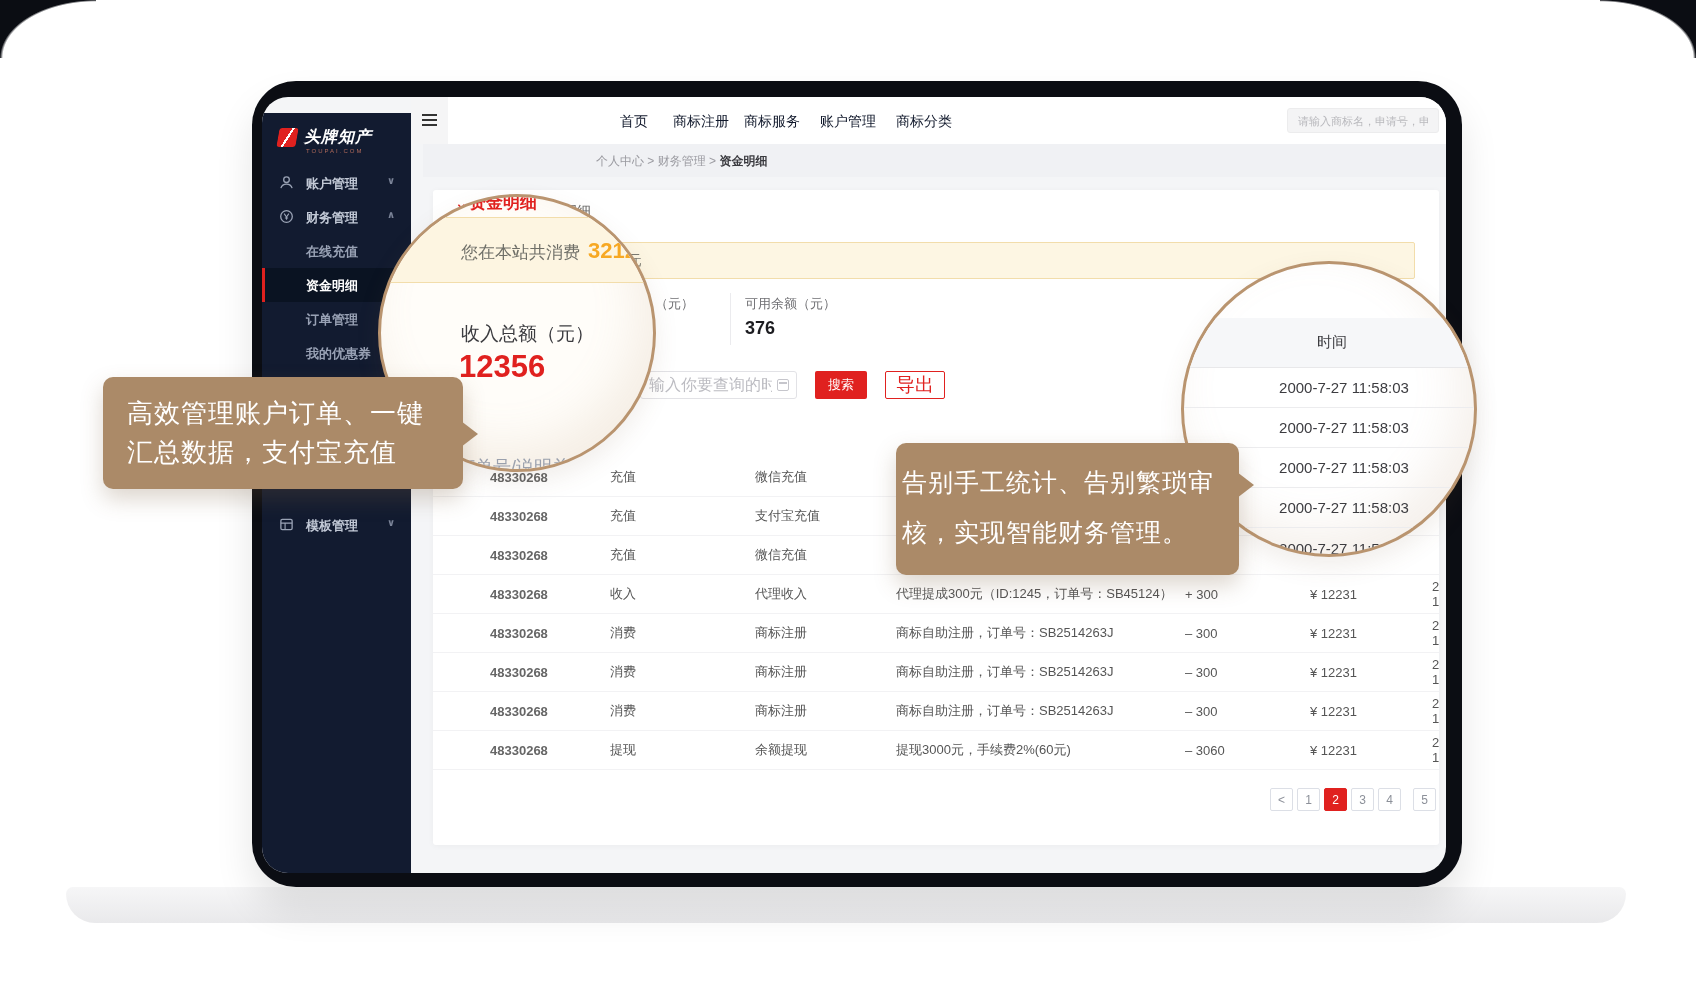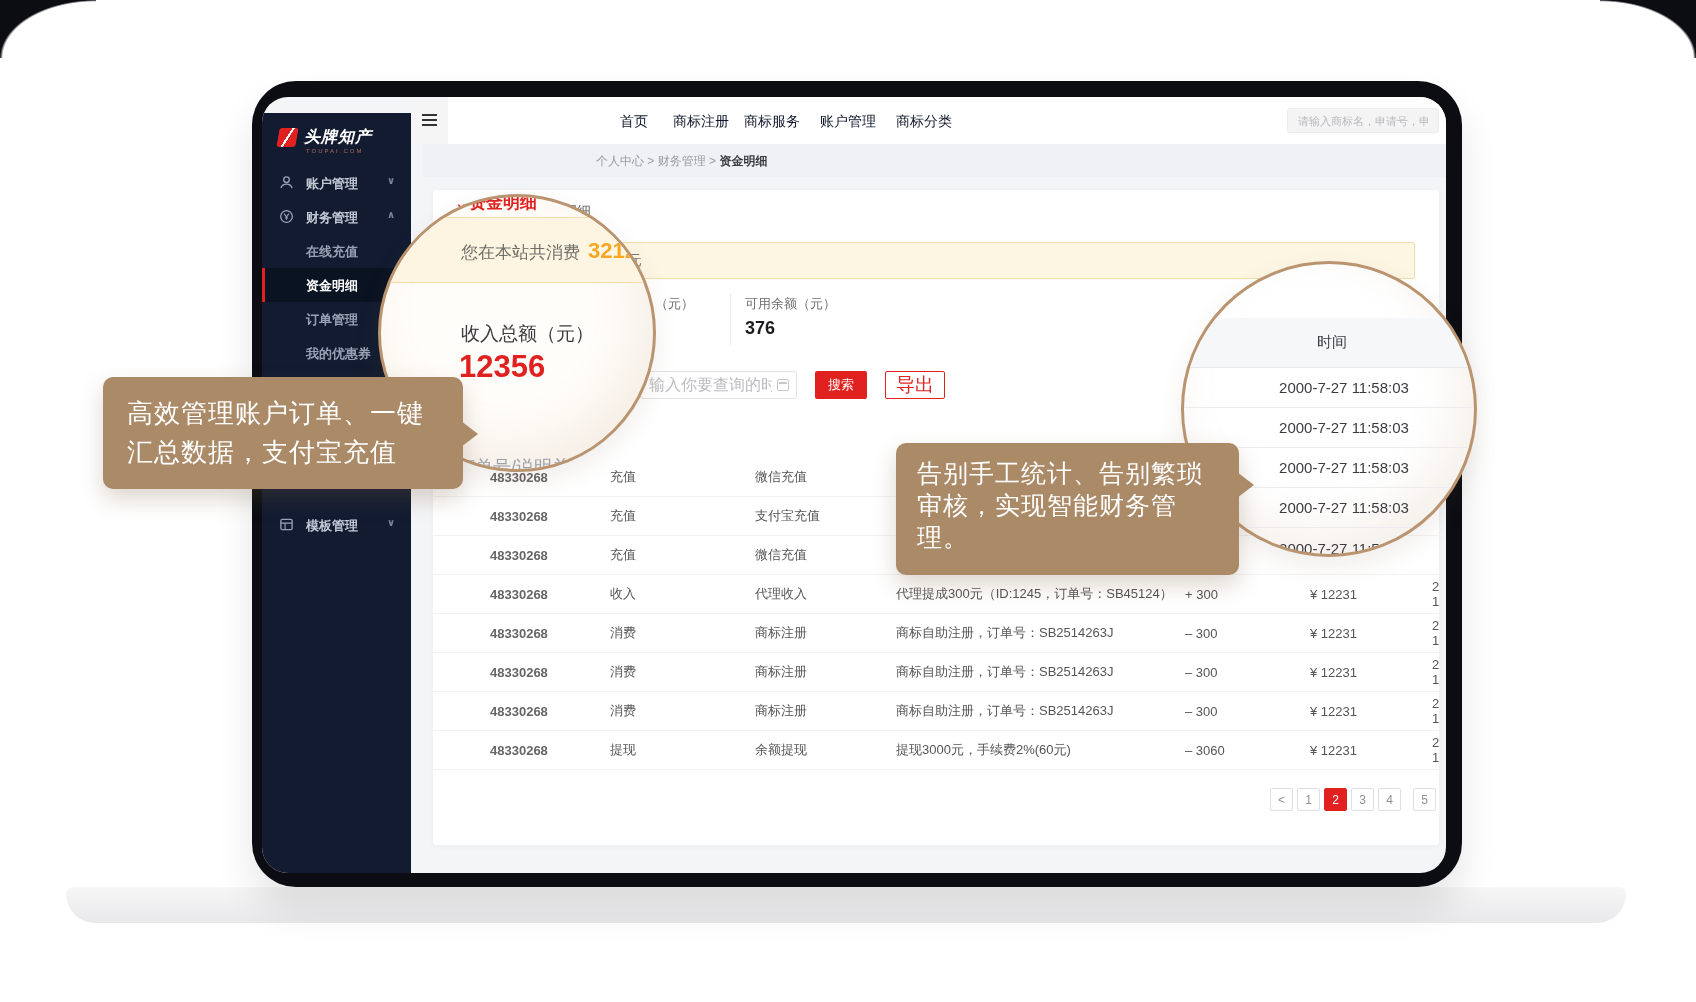--- a/index.html
+++ b/index.html
@@ -110,22 +110,22 @@
     font-size:15px; color:#3c3c40; white-space:nowrap; }
 
   
   .callout { background:#ab8a68; border-radius:10px; color:#fff;
     box-shadow:0 10px 22px rgba(120,90,60,.25); }
   .callout:after { content:""; position:absolute; right:-15px; width:0; height:0;
     border:13px solid transparent; border-left:17px solid #ab8a68; border-right:0; }
   .co1 { left:103px; top:377px; width:360px; height:112px; padding:17px 24px;
     font-size:26px; line-height:39px; letter-spacing:1px; }
   .co1:after { top:44px; }
-  .co2 { left:896px; top:443px; width:343px; height:132px; padding:14px 21px;
-    font-size:25px; line-height:32px; letter-spacing:1px; }
+  .co2 { left:896px; top:443px; width:343px; height:132px; padding:14px 6px;
+    font-size:25px; line-height:50px; letter-spacing:1px; }
   .co2:after { top:29px; }
 </style>
 </head>
 <body>
 
 <div class="a corner-tl"></div>
 <div class="a corner-tr"></div>
 
 <div class="a base"></div>
 

